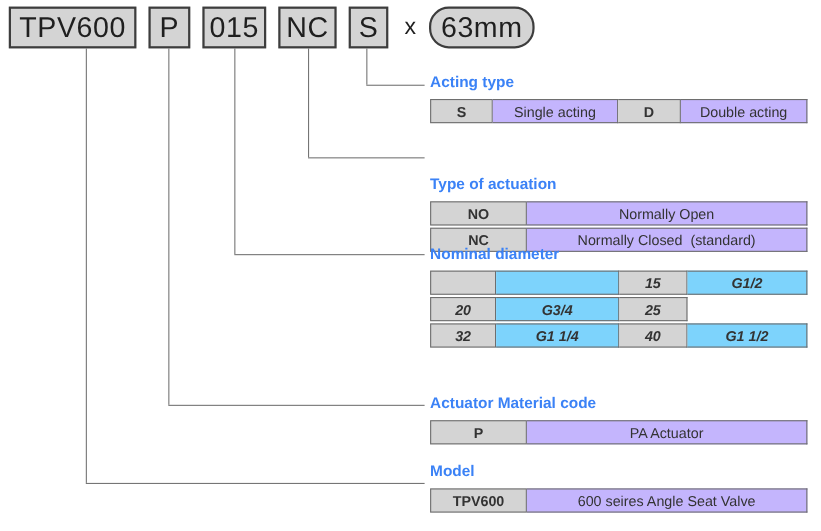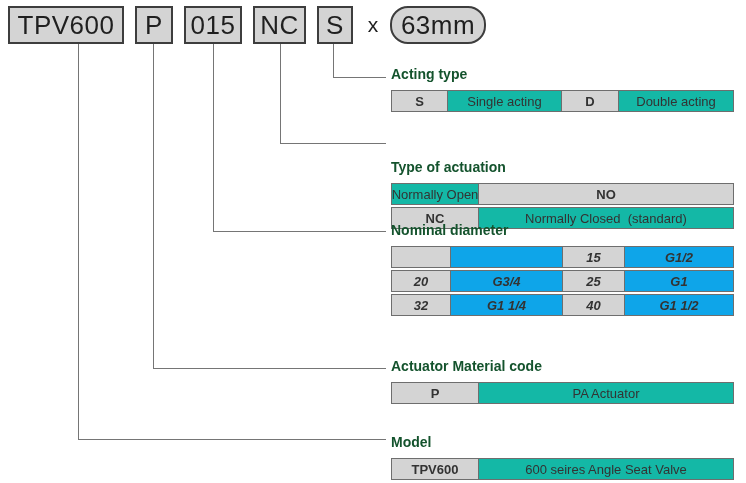--- a/index.html
+++ b/index.html
@@ -37,39 +37,39 @@
   .h-diameter  { left:213px; top:231px; width:173px; height:1px; }
   .h-actuation { left:280px; top:143px; width:106px; height:1px; }
   .h-acting    { left:333px; top:77px;  width:53px;  height:1px; }
 
   
   .section { position:absolute; left:391px; width:343px; }
   #sec-acting    { top:66px;  }
   #sec-actuation { top:134px;margin-top:25px; }
   #sec-nominal   { top:222px; }
   #sec-material  { top:358px; }
-  #sec-model     { top:434px; }
+  #sec-model     { top:420px; }
 
-  .sec-title { font-size:14px; font-weight:bold; color:#14532d; line-height:17px; margin:0 0 7px 0; }
+  .sec-title { font-size:14px; font-weight:bold; color:#3b82f6; line-height:17px; margin:0 0 7px 0; }
 
   .t-row { display:grid; height:22px; }
   .t-row + .t-row { margin-top:2px; }
   .cols-acting  { grid-template-columns:57px 114px 57px 115px; }
   .cols-kv      { grid-template-columns:88px 255px; }
   .cols-nominal { grid-template-columns:60px 112px 62px 109px;font-style:italic; }
 
   .cell {
     box-sizing:border-box; border:1px solid #6e6e6e; border-left:none;
     display:flex; align-items:center; justify-content:center;
     font-size:13px; color:#333333; white-space:pre; overflow:hidden;
   }
   .cell:first-child { border-left:1px solid #6e6e6e; }
   .cell.key { background:#d4d4d4; font-weight:bold; }
-  .cell.val { background:#14b8a6; }
-  .cell.valb { background:#0ea5e9; font-weight:bold; }
+  .cell.val { background:#c4b5fd; }
+  .cell.valb { background:#7dd3fc; font-weight:bold; }
 </style>
 </head>
 <body>
 
 <div class="page">
 
   <div class="code-box" id="box-model">TPV600</div>
   <div class="code-box" id="box-material">P</div>
   <div class="code-box" id="box-diameter">015</div>
   <div class="code-box" id="box-actuation">NC</div>
@@ -94,42 +94,41 @@
       <div class="cell key">S</div>
       <div class="cell val">Single acting</div>
       <div class="cell key">D</div>
       <div class="cell val">Double acting</div>
     </div>
   </div>
 
   <div class="section" id="sec-actuation">
     <div class="sec-title">Type of actuation</div>
     <div class="t-row cols-kv">
+      <div class="cell key">NO</div>
       <div class="cell val">Normally Open</div>
-      <div class="cell key">NO</div>
     </div>
     <div class="t-row cols-kv">
       <div class="cell key">NC</div>
       <div class="cell val">Normally Closed  (standard)</div>
     </div>
   </div>
 
   <div class="section" id="sec-nominal">
     <div class="sec-title">Nominal diameter</div>
     <div class="t-row cols-nominal">
       <div class="cell key"></div>
       <div class="cell valb"></div>
       <div class="cell key">15</div>
       <div class="cell valb">G1/2</div>
     </div>
     <div class="t-row cols-nominal">
       <div class="cell key">20</div>
       <div class="cell valb">G3/4</div>
       <div class="cell key">25</div>
-      <div class="cell valb">G1</div>
     </div>
     <div class="t-row cols-nominal">
       <div class="cell key">32</div>
       <div class="cell valb">G1 1/4</div>
       <div class="cell key">40</div>
       <div class="cell valb">G1 1/2</div>
     </div>
   </div>
 
   <div class="section" id="sec-material">

